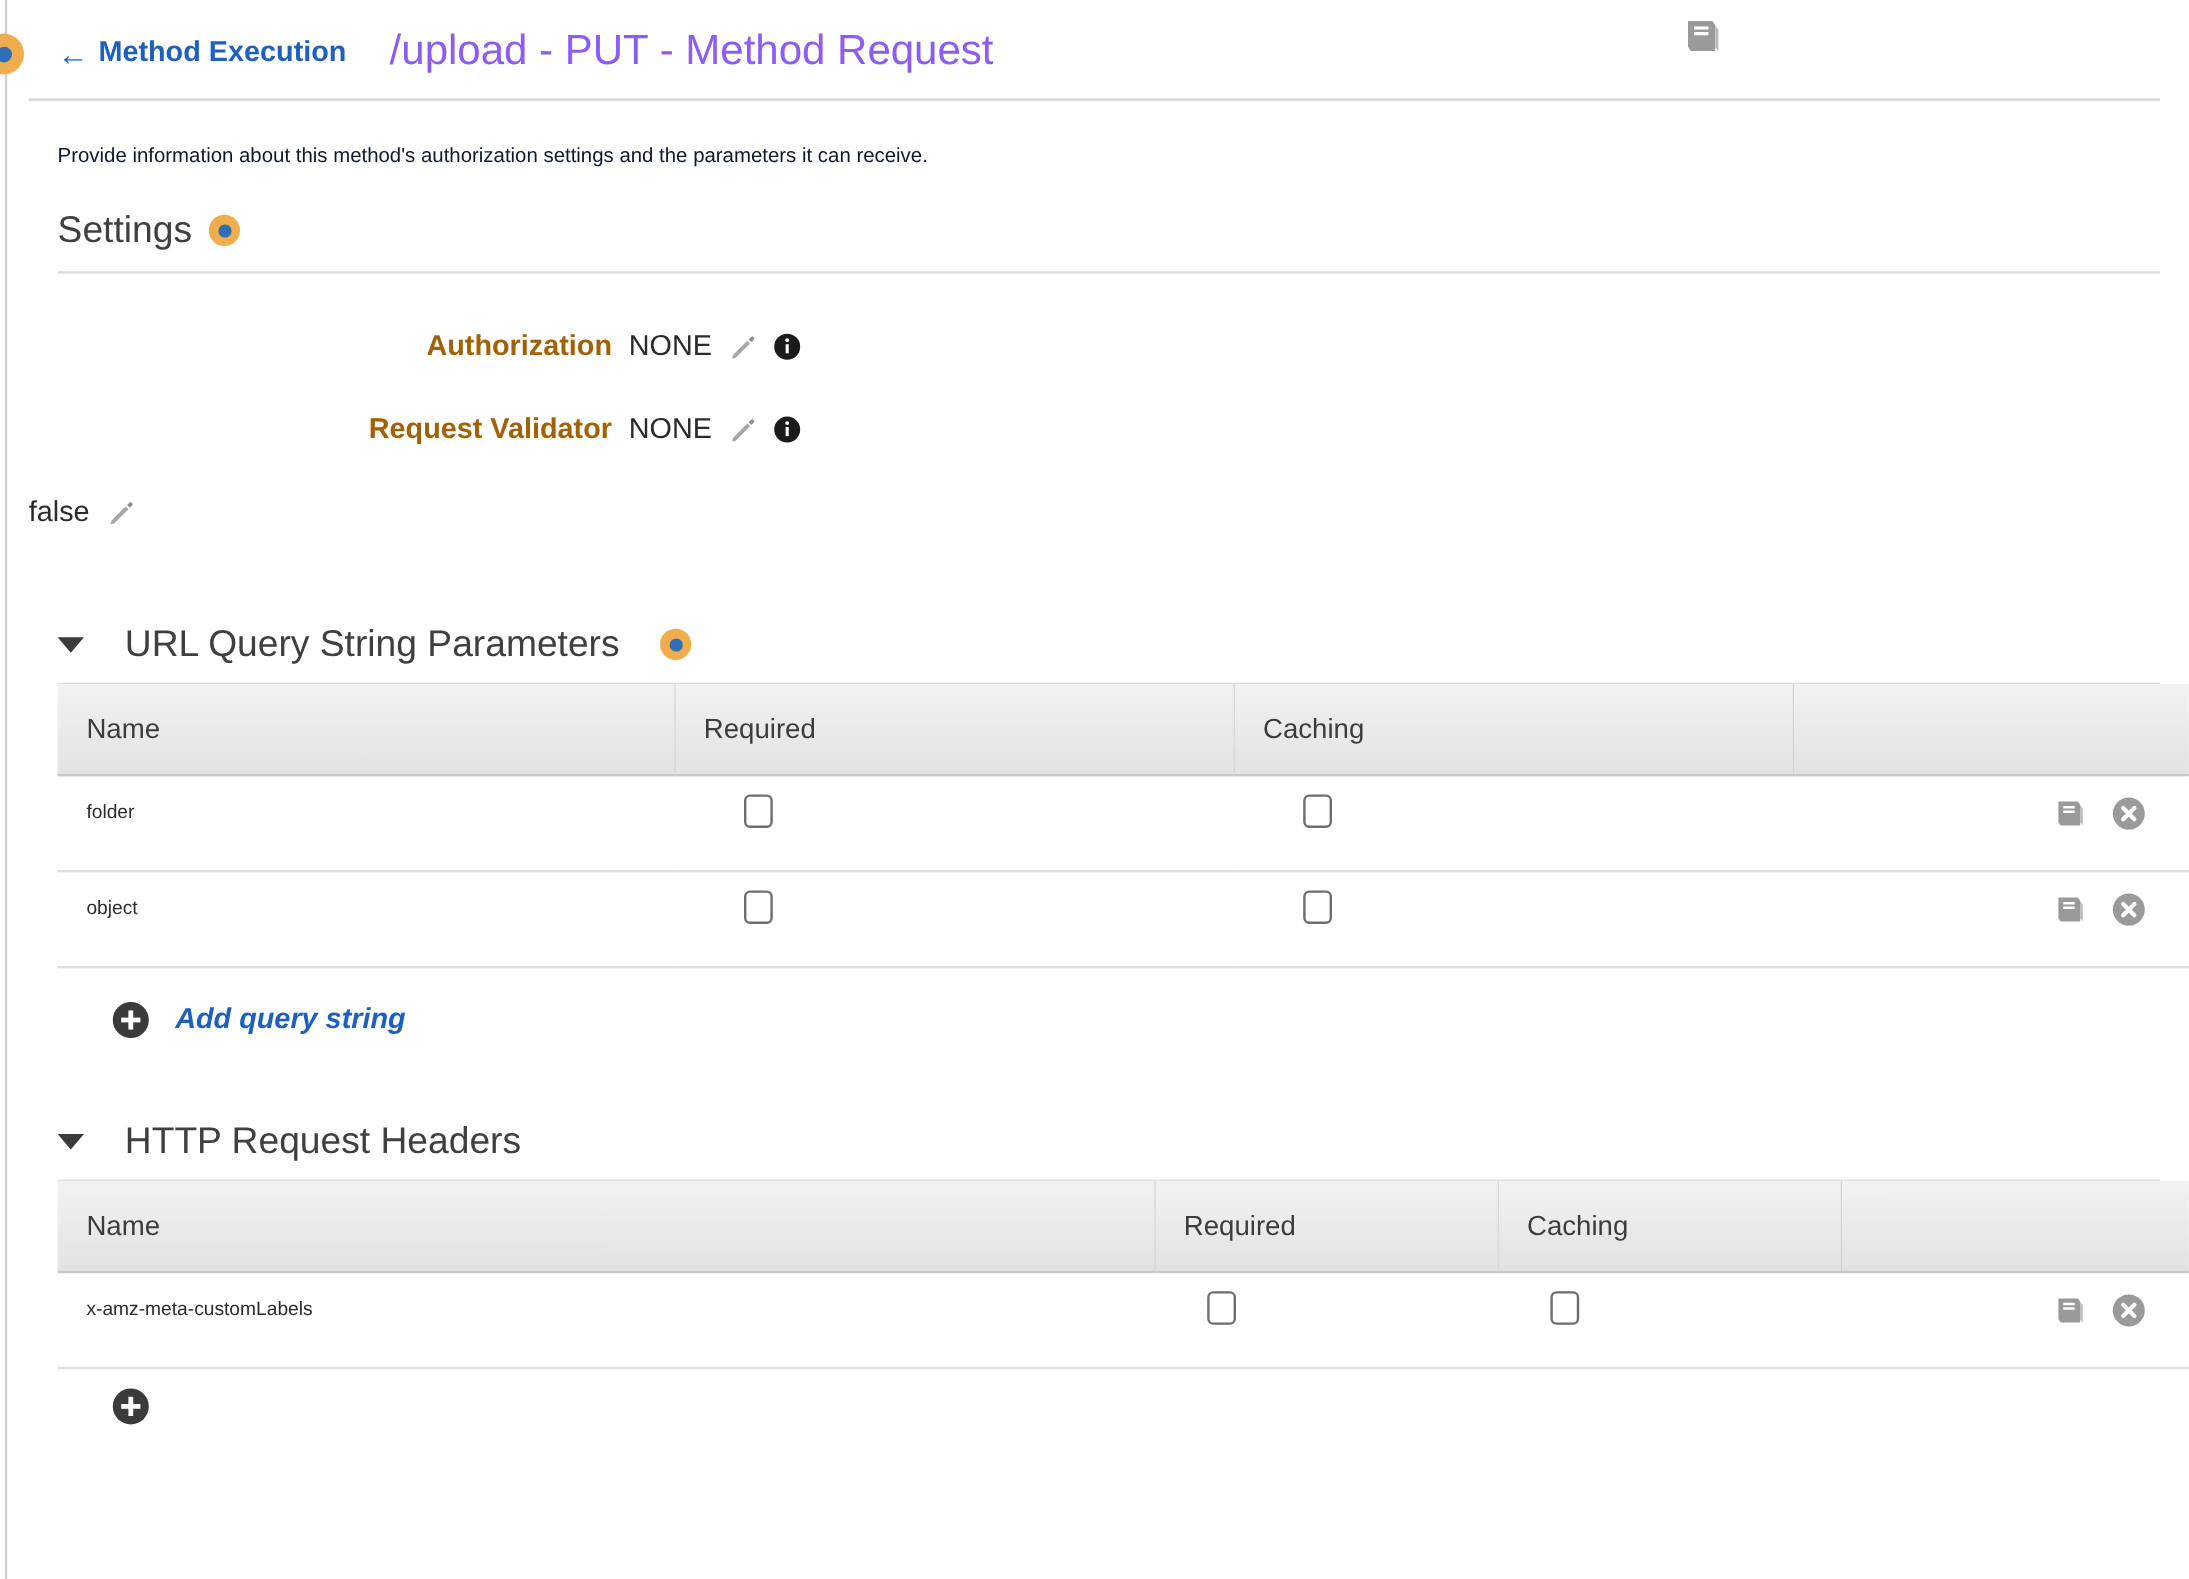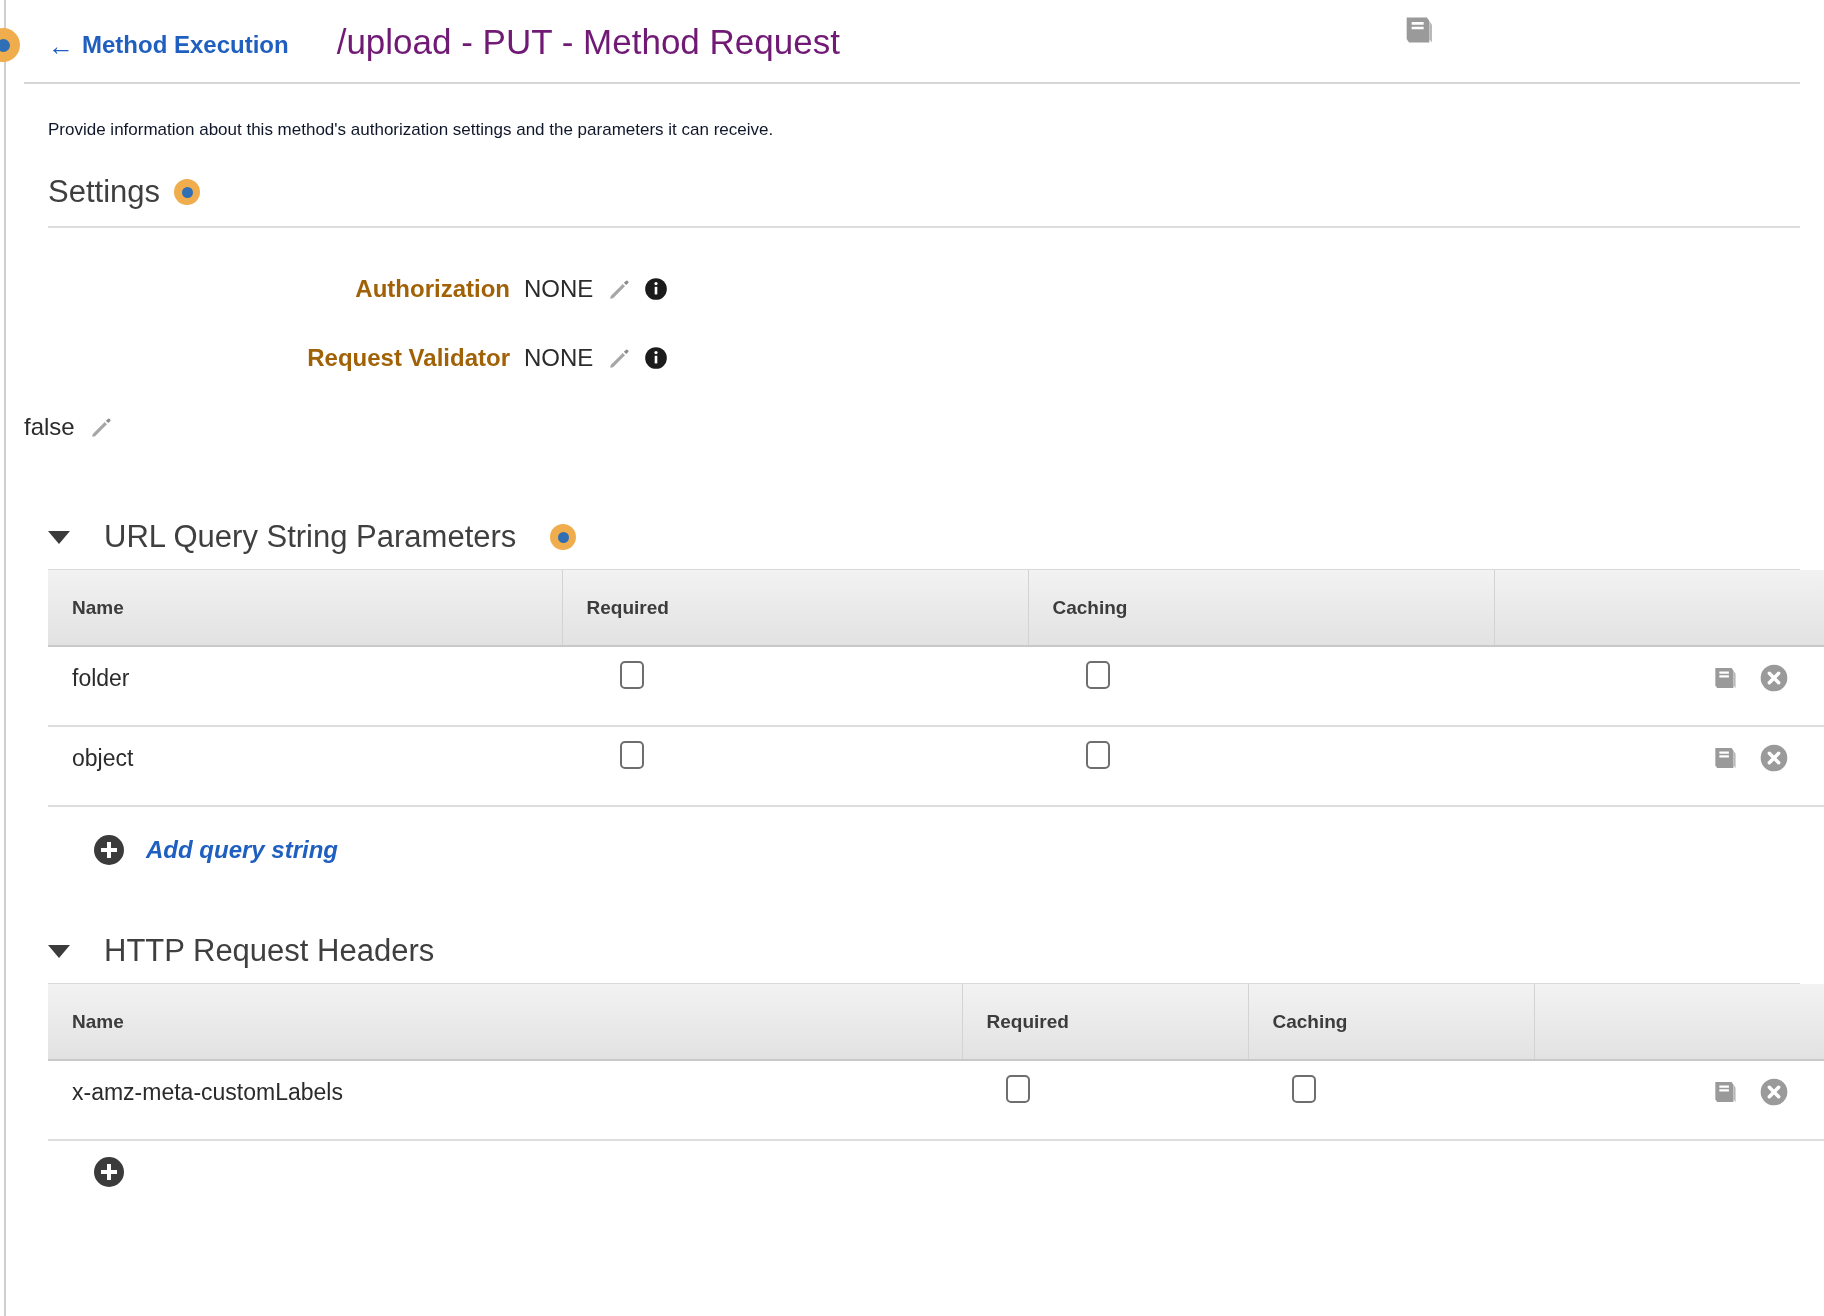--- a/index.html
+++ b/index.html
@@ -63,22 +63,22 @@
   }
   .back-arrow {
     font-size: 26px;
     line-height: 1;
     color: #1f5fbf;
     position: relative;
     top: 1px;
   }
   .page-title {
     font-size: 35px;
-    color: #701a75;
-    margin-left: 48px;
+    color: #8b5cf6;
+    margin-left: 36px;
     font-weight: normal;
     white-space: nowrap;
   }
   .header-doc-icon {
     position: absolute;
     right: 360px;
     top: 10px;
   }
 
   
@@ -168,31 +168,31 @@
   table.grid {
     width: calc(100% - 24px);
     border-collapse: collapse;
     table-layout: fixed;
   }
   table.grid thead th {
     background: linear-gradient(to bottom, #f2f2f2, #e2e2e2);
     border-bottom: 2px solid #c8c8c8;
     border-right: 1px solid #d3d3d3;
     text-align: left;
-    font-size: 19px;
-    font-weight: bold;
+    font-size: 23px;
+    font-weight: normal;
     color: #3c3c3c;
     padding: 20px 0 20px 24px;
     height: 76px;
     vertical-align: middle;
   }
   table.grid thead th:last-child { border-right: none; }
   table.grid tbody td {
     border-bottom: 2px solid #dddddd;
-    font-size: 23px;
+    font-size: 16px;
     color: #2b2b2b;
     height: 80px;
     padding: 0 0 16px 24px;
     vertical-align: middle;
   }
   .cb {
     width: 24px; height: 28px;
     border: 2px solid #6e6e6e;
     border-radius: 5px;
     background: #ffffff;

